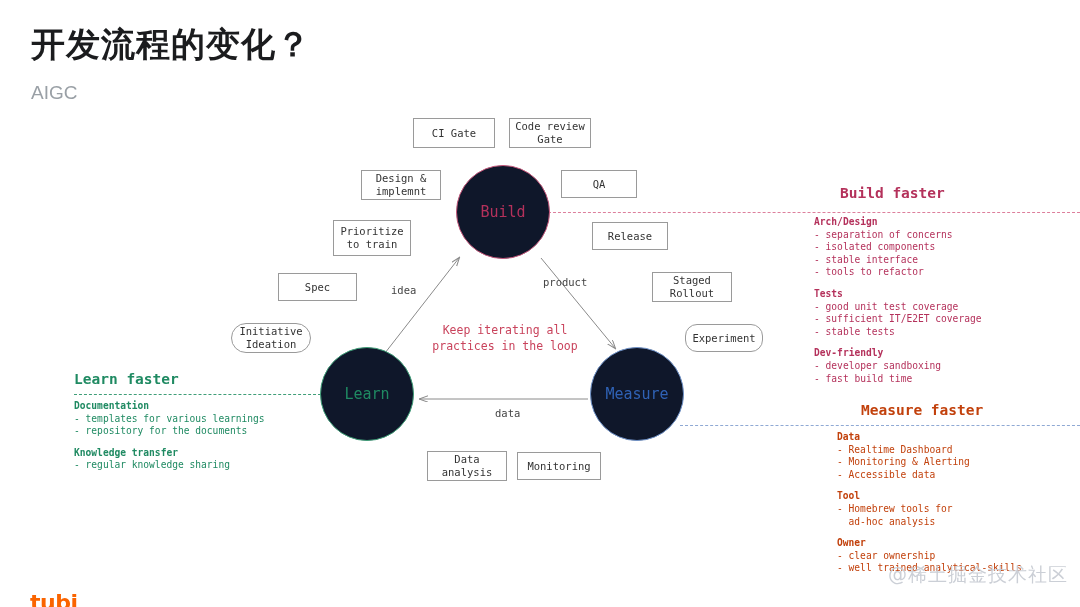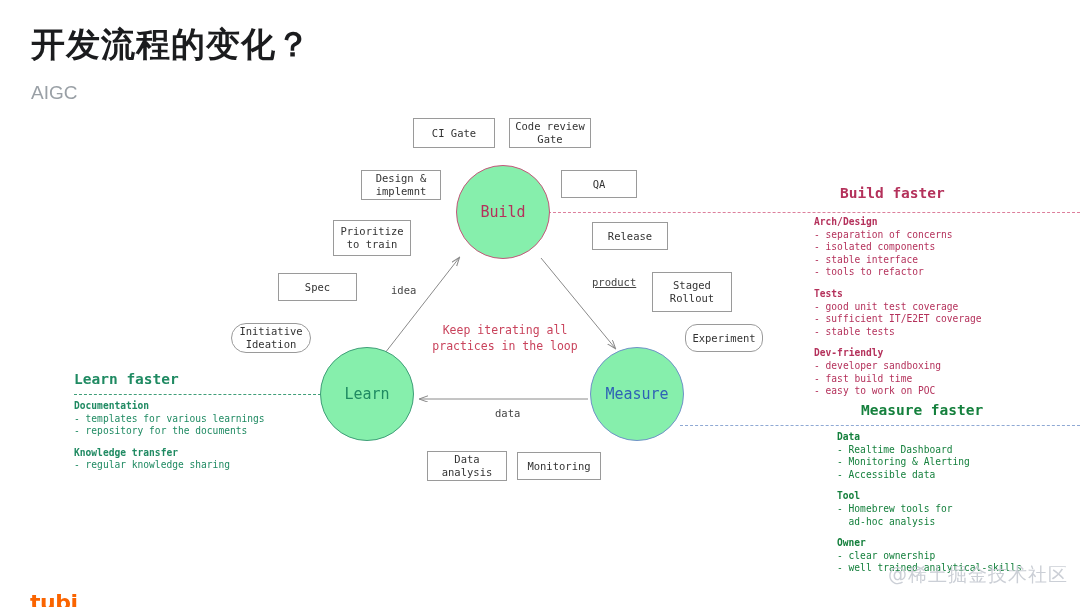--- a/index.html
+++ b/index.html
@@ -36,21 +36,21 @@
     display:flex;align-items:center;justify-content:center;
     text-align:center;
     white-space:pre-line;
     box-sizing:border-box;
     z-index:6;
   }
 
   
   .circ{
     position:absolute;border-radius:50%;
-    background:#86efac;
+    background:#0f172a;
     display:flex;align-items:center;justify-content:center;
     font-family:"DejaVu Sans Mono","Liberation Mono",monospace;
     font-size:15px;
     box-sizing:border-box;
     z-index:8;
   }
   .circ.build{border:1.3px solid #c4567a;color:#b4315b;}
   .circ.learn{border:1.3px solid #3f9e78;color:#1f8a62;}
   .circ.measure{border:1.3px solid #6f92c8;color:#2f62b5;}
 
@@ -80,21 +80,21 @@
     font-family:"DejaVu Sans Mono","Liberation Mono",monospace;
     font-size:9.6px;line-height:12.6px;z-index:7;
   }
   .panel .grp{margin-bottom:9px;}
   .panel .grp:last-child{margin-bottom:0;}
   .panel .gh{font-weight:bold;}
   .panel .li{white-space:pre;}
 
   .green{color:#1f8a62;}
   .red{color:#b4315b;}
-  .blue{color:#15803d;padding-left:23px;}
+  .blue{color:#c2410c;padding-left:23px;}
 
   
   svg.arrows{position:absolute;left:0;top:0;width:1080px;height:607px;z-index:4;}
 
   
   .logo{
     position:absolute;left:30px;top:590px;
     font-family:"DejaVu Sans","Liberation Sans",sans-serif;
     font-size:22px;font-weight:bold;color:#fa6400;letter-spacing:-0.5px;
   }
@@ -137,41 +137,41 @@
 
   <div class="pbox" style="left:561px;top:170px;width:76px;height:28px;">QA</div>
 
   <div class="pbox" style="left:333px;top:220px;width:78px;height:36px;">Prioritize
 to train</div>
 
   <div class="pbox" style="left:592px;top:222px;width:76px;height:28px;">Release</div>
 
   <div class="pbox" style="left:278px;top:273px;width:79px;height:28px;">Spec</div>
 
-  <div class="pbox" style="left:652px;top:272px;width:80px;height:40px;">Staged
+  <div class="pbox" style="left:652px;top:272px;width:80px;height:30px;">Staged
 Rollout</div>
 
   <div class="pbox" style="left:231px;top:323px;width:80px;height:30px;border-radius:15px;">Initiative
 Ideation</div>
 
   <div class="pbox" style="left:685px;top:324px;width:78px;height:28px;border-radius:12px;">Experiment</div>
 
   <div class="pbox" style="left:427px;top:451px;width:80px;height:30px;">Data
 analysis</div>
 
   <div class="pbox" style="left:517px;top:452px;width:84px;height:28px;">Monitoring</div>
 
   <div class="circ build" style="left:456px;top:165px;width:94px;height:94px;">Build</div>
 
   <div class="circ learn" style="left:320px;top:347px;width:94px;height:94px;">Learn</div>
 
   <div class="circ measure" style="left:590px;top:347px;width:94px;height:94px;">Measure</div>
 
   <div class="edgelbl" style="left:391px;top:284px;">idea</div>
-  <div class="edgelbl" style="left:592px;top:276px;text-decoration:underline;">product</div>
+  <div class="edgelbl" style="left:543px;top:276px;">product</div>
   <div class="edgelbl" style="left:495px;top:407px;">data</div>
 
   <div class="loopnote" style="left:410px;top:322px;width:190px;">Keep iterating all
 practices in the loop</div>
 
   <div class="panel-head green" style="left:74px;top:371px;">Learn faster</div>
   <div class="dashline" style="left:74px;top:394px;width:252px;border-color:#3f9e78;"></div>
 
   <div class="panel green" style="left:74px;top:400px;width:290px;">
     <div class="grp">
@@ -199,21 +199,20 @@
     <div class="grp">
       <div class="gh">Tests</div>
       <div class="li">- good unit test coverage</div>
       <div class="li">- sufficient IT/E2ET coverage</div>
       <div class="li">- stable tests</div>
     </div>
     <div class="grp">
       <div class="gh">Dev-friendly</div>
       <div class="li">- developer sandboxing</div>
       <div class="li">- fast build time</div>
-      <div class="li">- easy to work on POC</div>
     </div>
   </div>
 
   <div class="panel-head blue" style="left:838px;top:402px;">Measure faster</div>
   <div class="dashline" style="left:680px;top:425px;width:400px;border-color:#8fa9d4;"></div>
 
   <div class="panel blue" style="left:814px;top:431px;width:266px;">
     <div class="grp">
       <div class="gh">Data</div>
       <div class="li">- Realtime Dashboard</div>

